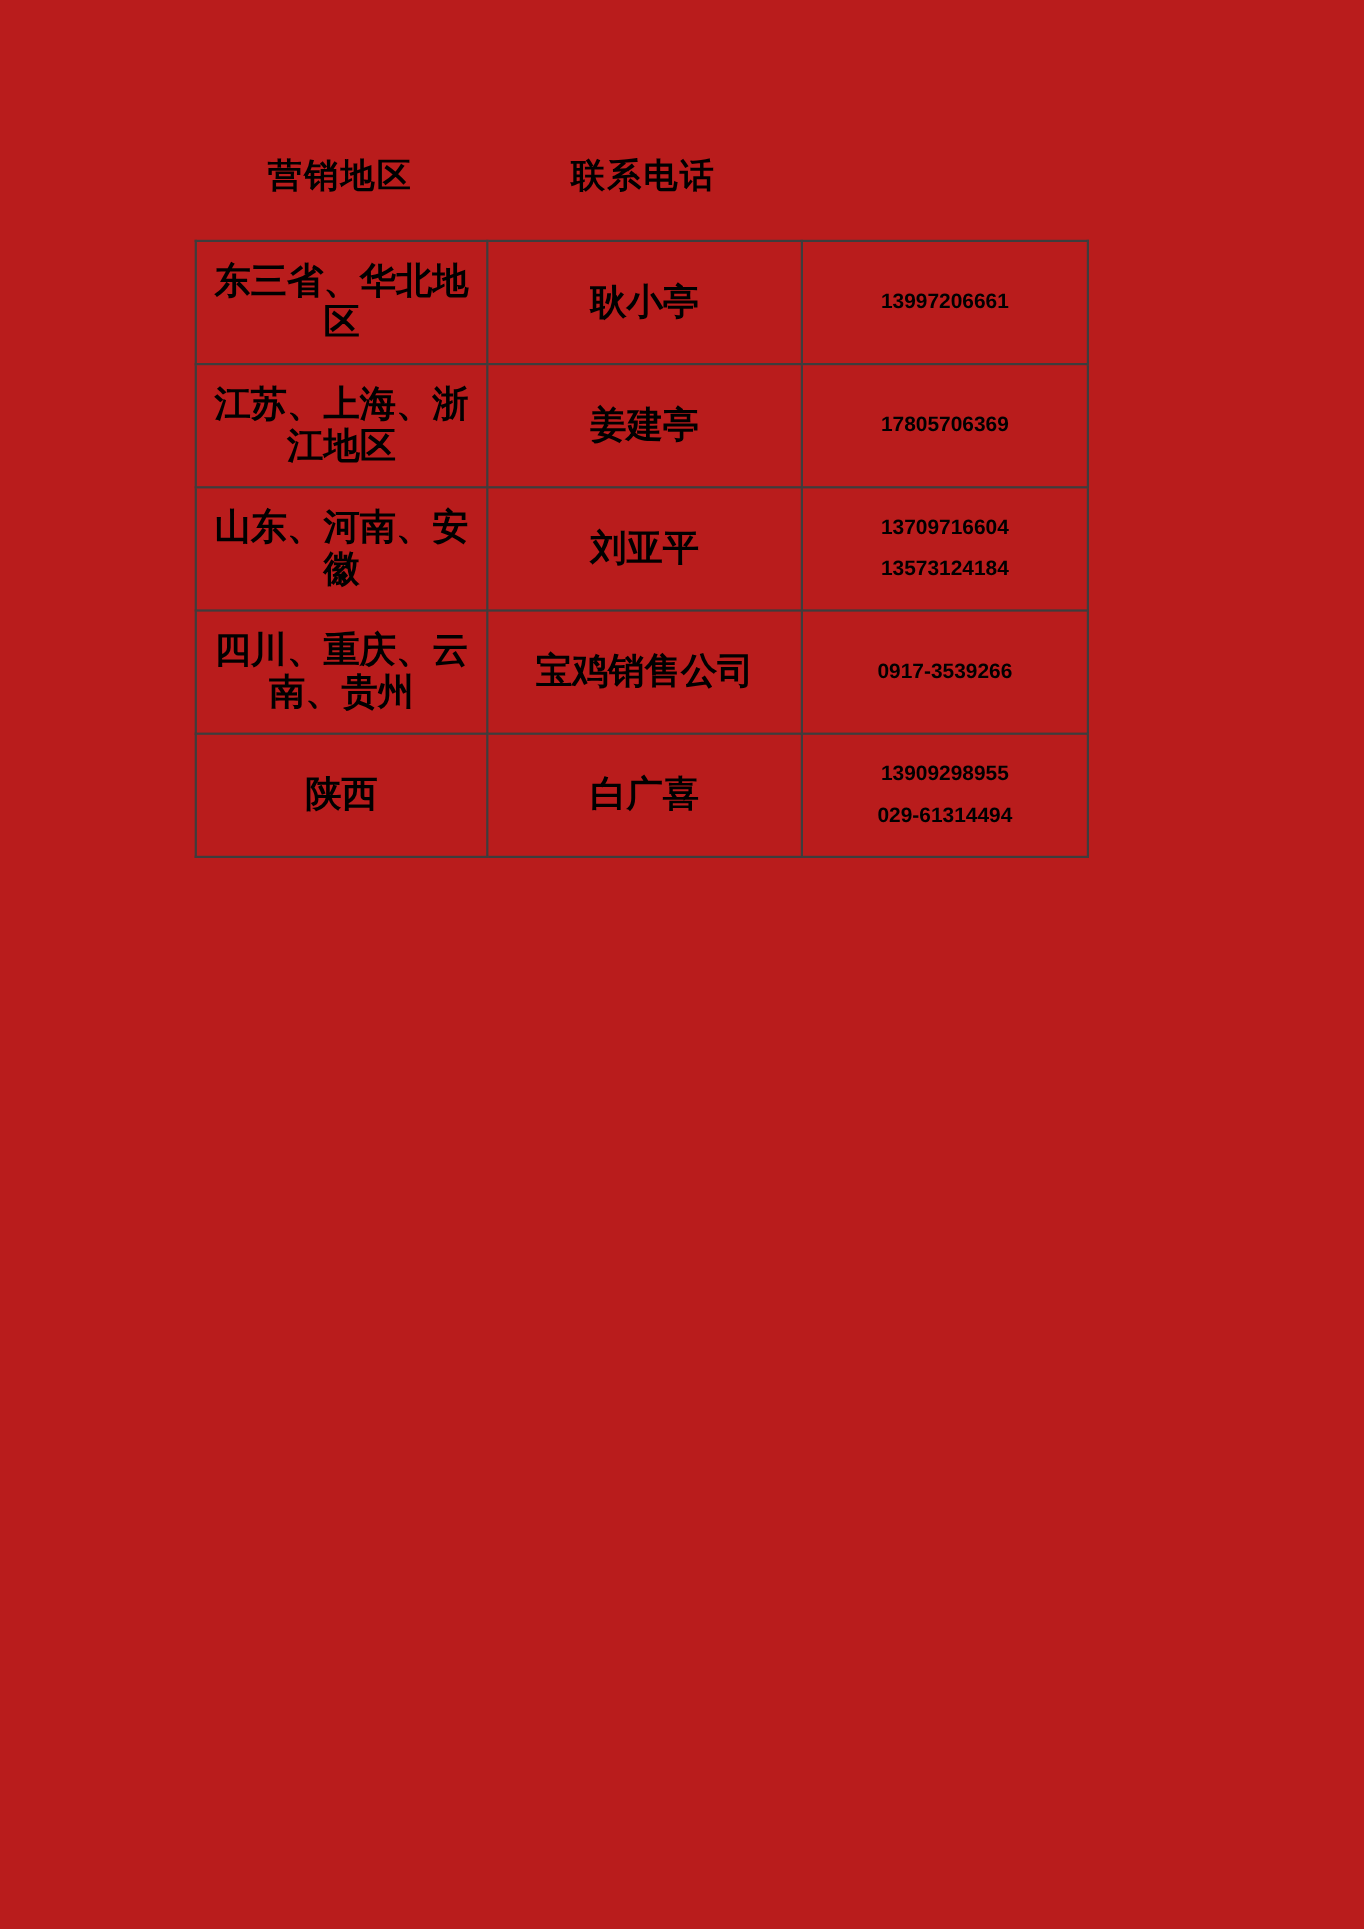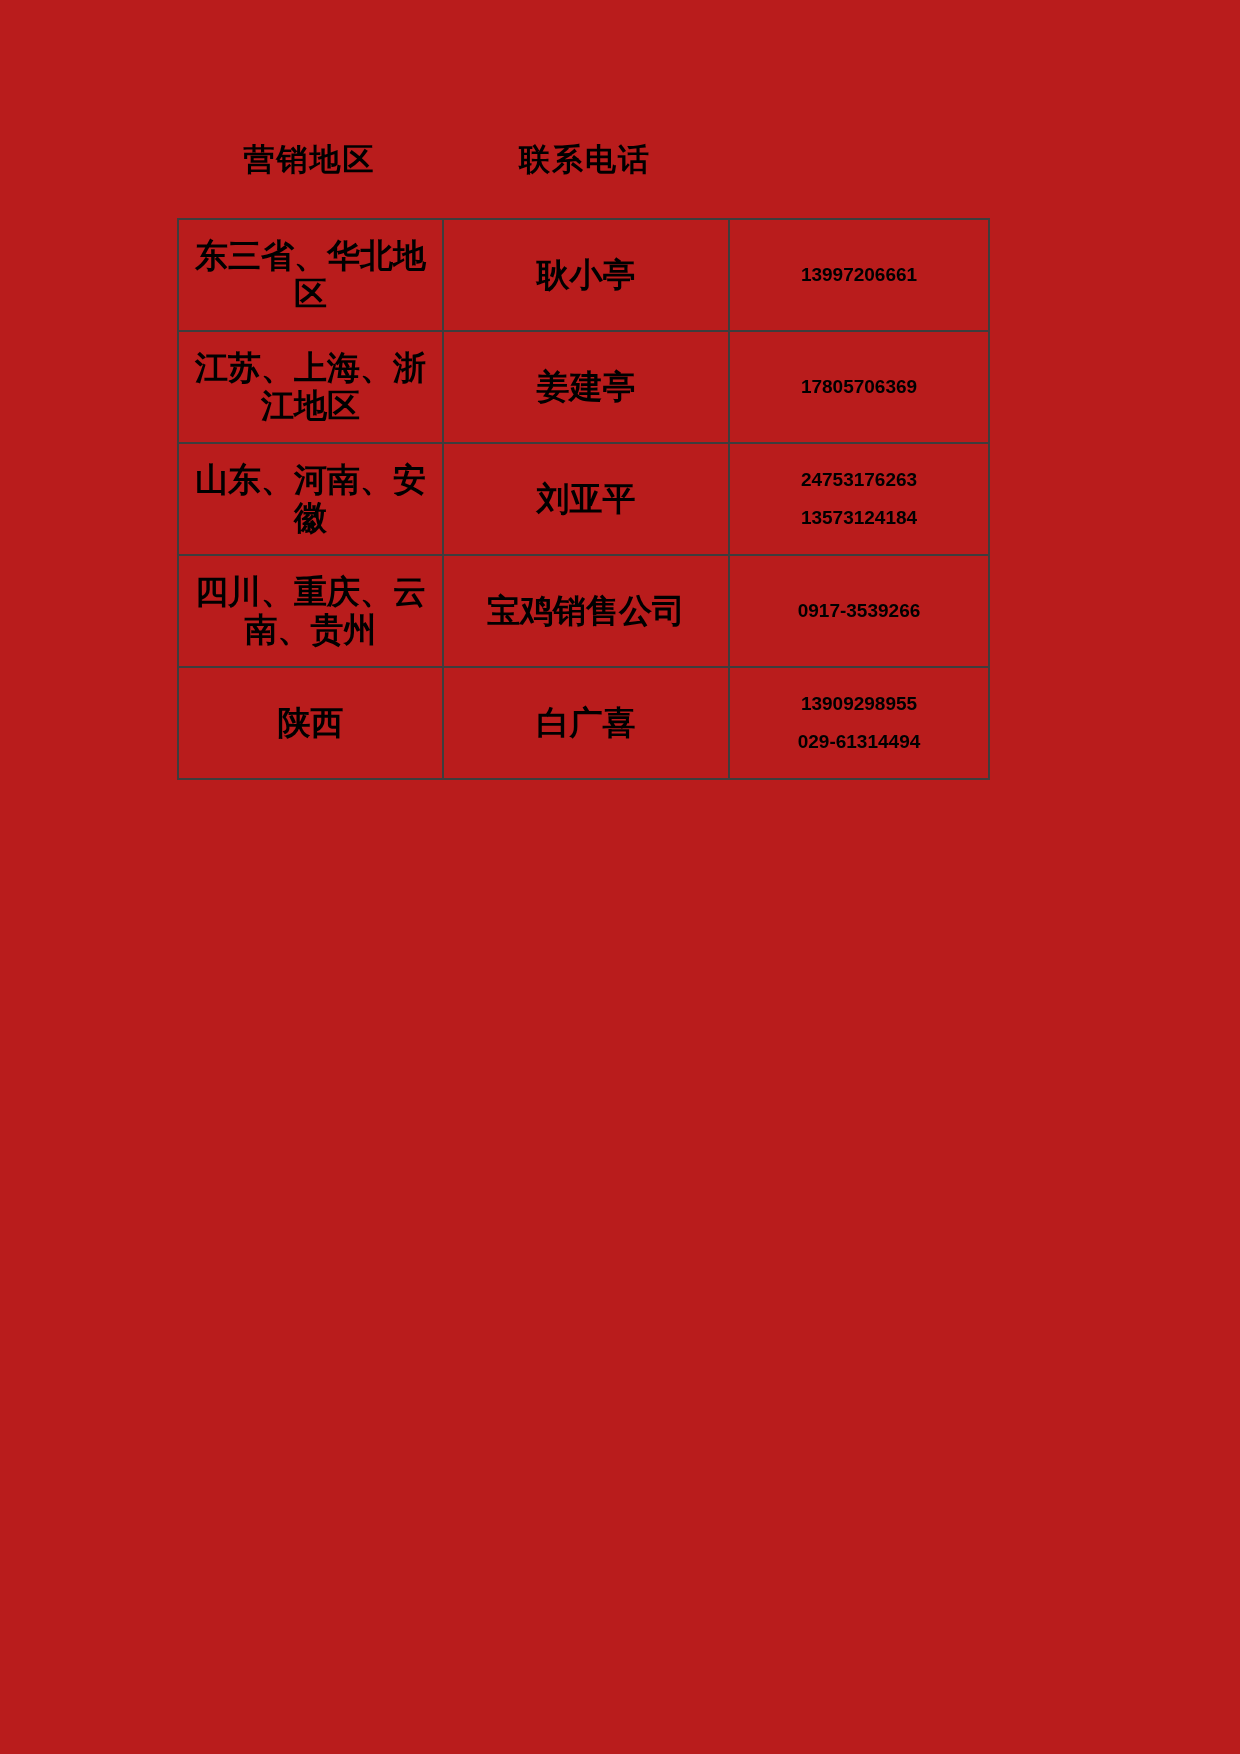--- a/index.html
+++ b/index.html
@@ -93,21 +93,21 @@
           <td class="manager-cell">姜建亭</td>
           <td class="phone-cell">
             <div class="phone-line">17805706369</div>
             <div class="phone-line"></div>
           </td>
         </tr>
         <tr>
           <td class="region-cell">山东、河南、安徽</td>
           <td class="manager-cell">刘亚平</td>
           <td class="phone-cell">
-            <div class="phone-line">24753176263</div>
+            <div class="phone-line">13709716604</div>
             <div class="phone-line">13573124184</div>
           </td>
         </tr>
         <tr>
           <td class="region-cell">四川、重庆、云南、贵州</td>
           <td class="manager-cell">宝鸡销售公司</td>
           <td class="phone-cell">
             <div class="phone-line">0917-3539266</div>
             <div class="phone-line"></div>
           </td>

